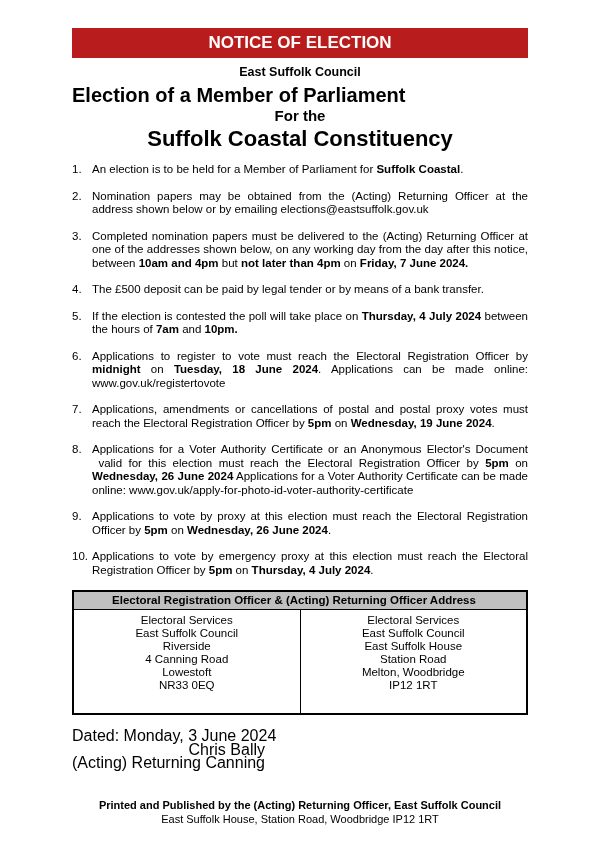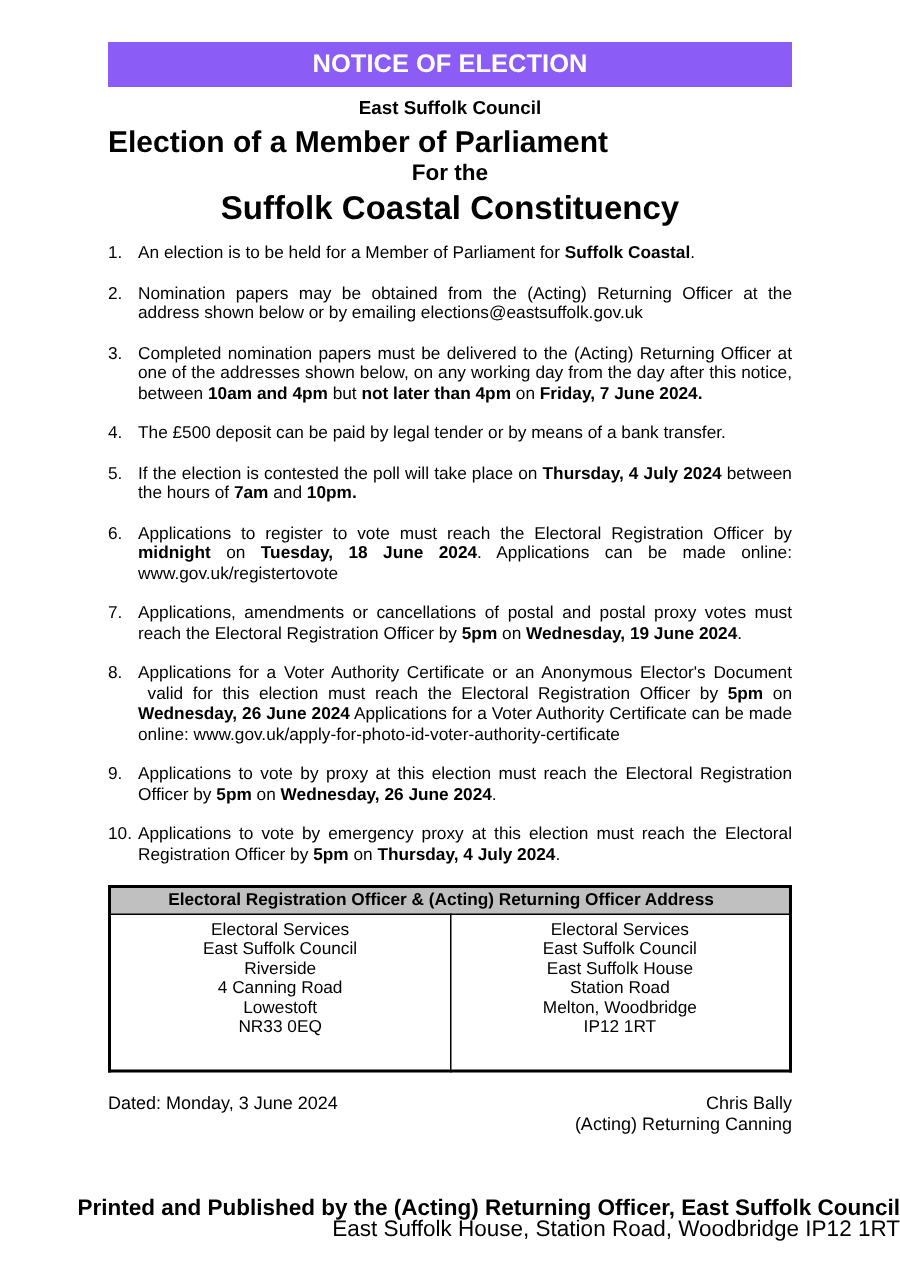--- a/index.html
+++ b/index.html
@@ -12,21 +12,21 @@
     background: #ffffff;
     font-family: "Liberation Sans", sans-serif;
     color: #000;
     overflow: hidden;
   }
   .content { padding: 0 72px; }
   .banner {
     margin-top: 28px;
     height: 30px;
     line-height: 30px;
-    background: #8b5cf6;
+    background: #b91c1c;
     color: #fff;
     text-align: center;
     font-weight: bold;
     font-size: 17px;
   }
   .council {
     margin-top: 7px;
     text-align: center;
     font-weight: bold;
     font-size: 12.5px;
@@ -91,31 +91,32 @@
     text-align: center;
     font-size: 11.5px;
     line-height: 13px;
     padding: 4px 2px 21px 2px;
   }
   .sig-row {
     margin-top: 14px;
     display: flex;
     justify-content: space-between;
     align-items: flex-start;
-    font-size: 12px;
+    font-size: 16px;
     line-height: 13.5px;
+    flex-direction: column;
   }
   .sig-right { text-align: right; }
   .imprint {
     position: absolute;
     left: 0;
     right: 0;
     bottom: 22px;
-    text-align: right;
-    font-size: 15px;
+    text-align: center;
+    font-size: 11px;
     line-height: 13.5px;
   }
   .imprint .b1 { font-weight: bold; }
 </style>
 </head>
 <body>
 
 <div class="page">
   <div class="content">
     <div class="banner">NOTICE OF ELECTION</div>

